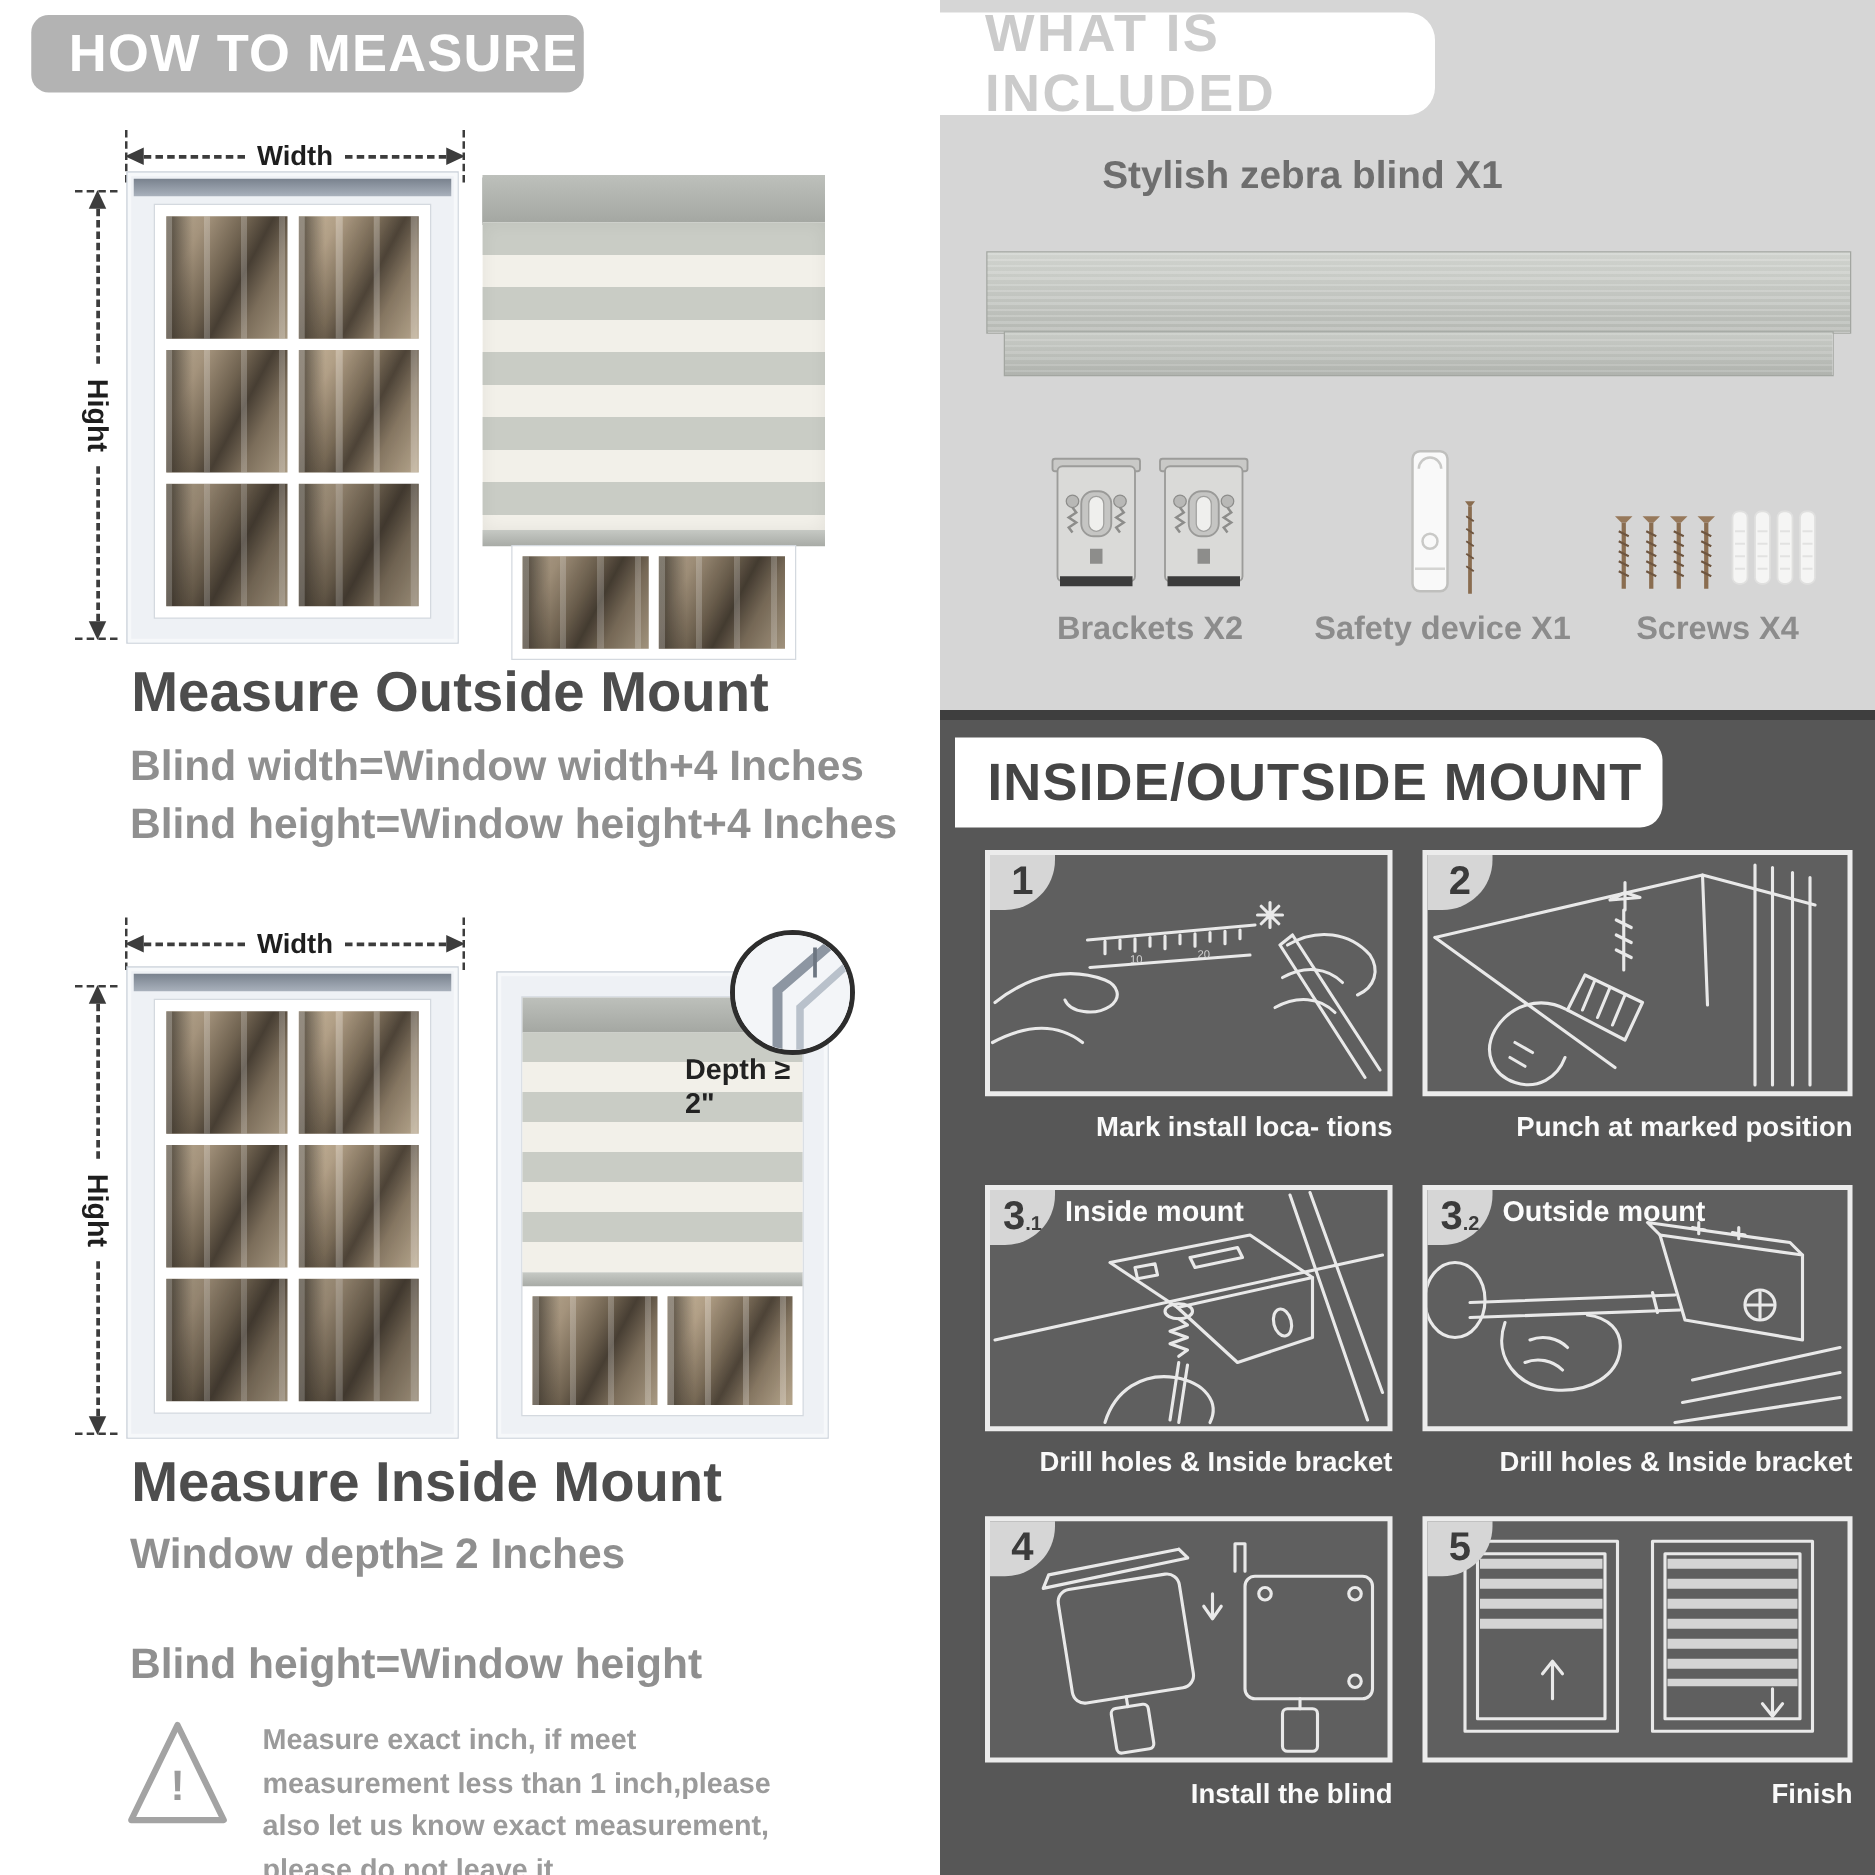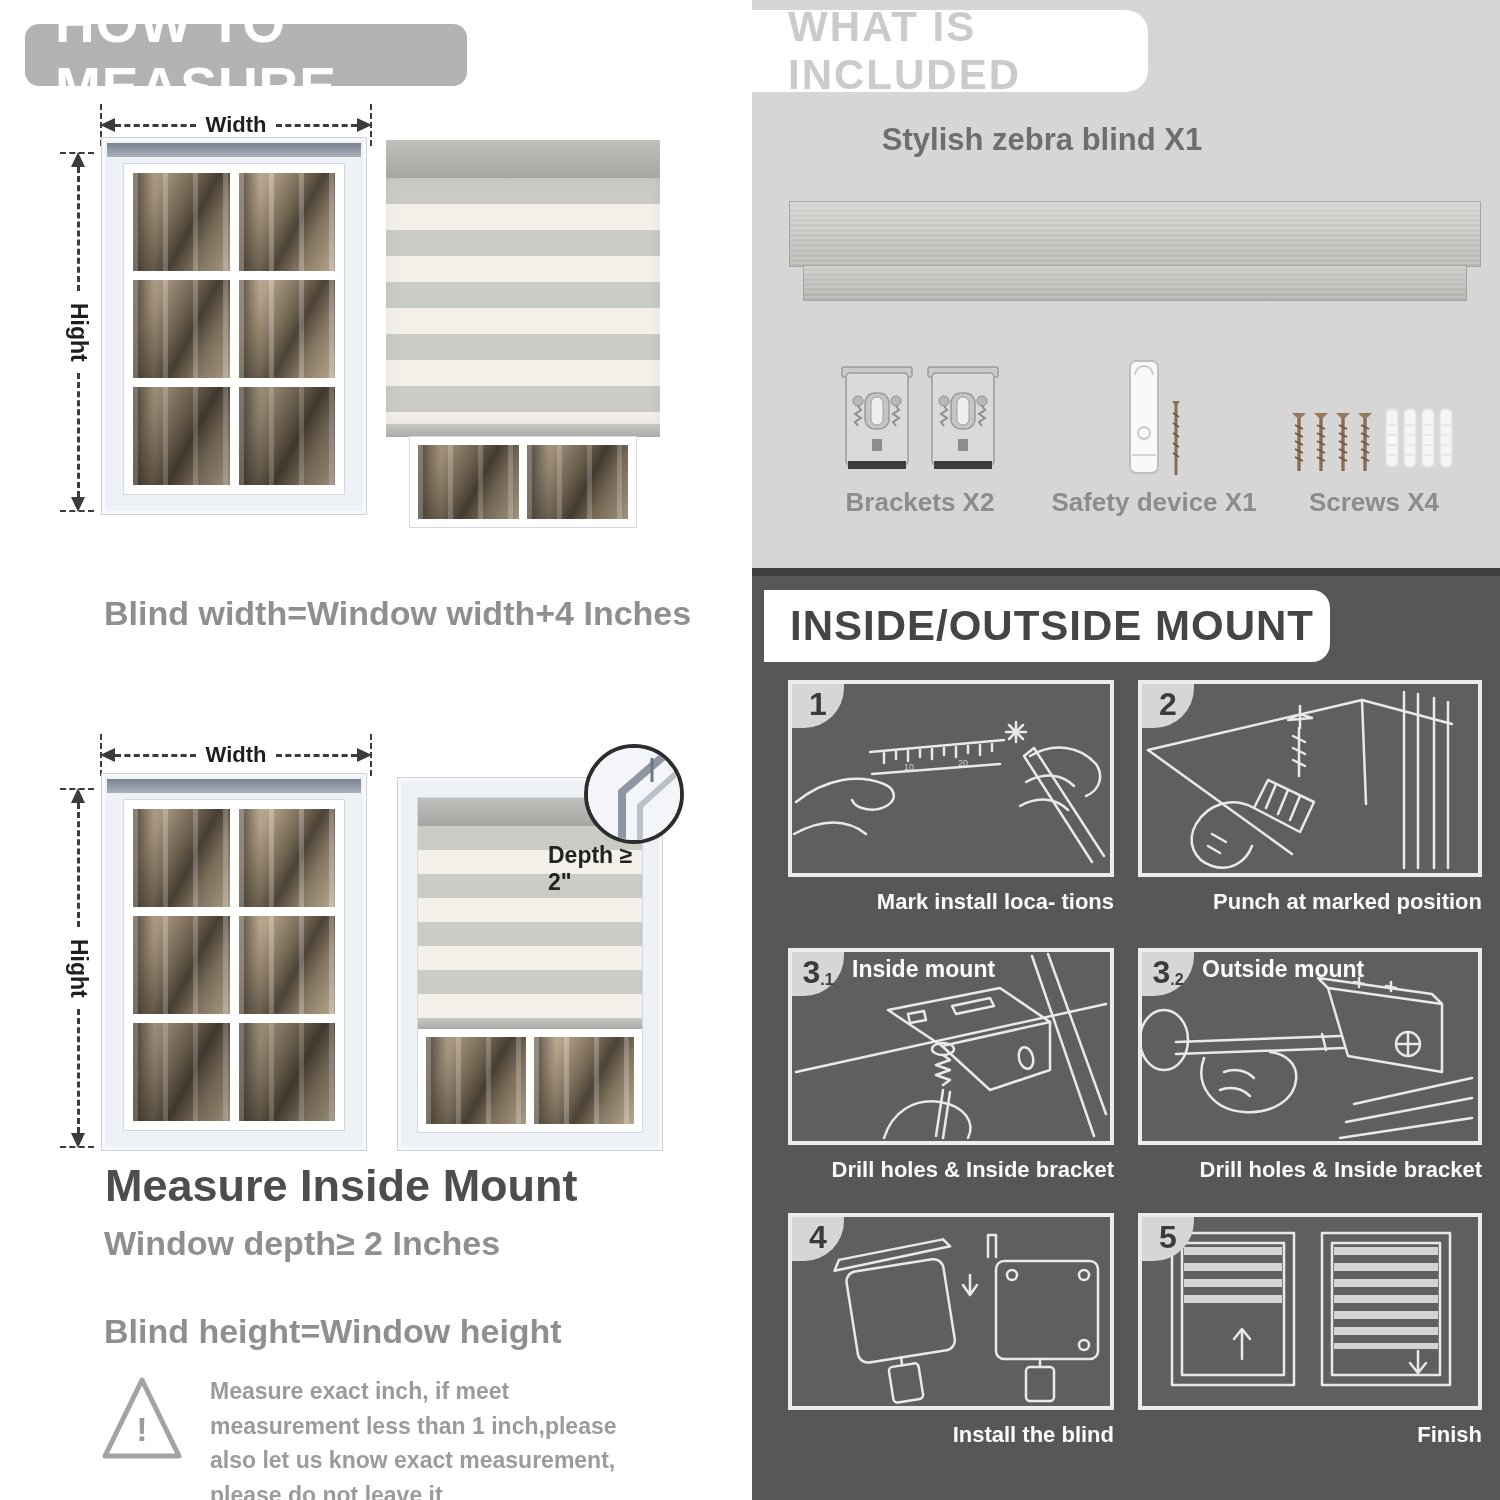--- a/index.html
+++ b/index.html
@@ -1,21 +1,21 @@
 <!DOCTYPE html>
 <html><head>
 <meta charset="utf-8">
 <style>
   html,body{margin:0;padding:0;background:#ffffff;}
   .canvas{position:relative;width:1500px;height:1500px;overflow:hidden;
           font-family:"Liberation Sans",sans-serif;background:#ffffff;}
   
   .left{position:absolute;left:0;top:0;width:752px;height:1500px;background:#ffffff;}
-  .chip-howto{position:absolute;left:25px;top:24px;width:412px;height:62px;background:#b3b3b3;
-      border-radius:14px;color:#ffffff;font-weight:bold;font-size:55px;letter-spacing:1px;
+  .chip-howto{position:absolute;left:25px;top:12px;width:412px;height:62px;background:#b3b3b3;
+      border-radius:14px;color:#ffffff;font-weight:bold;font-size:42px;letter-spacing:1px;
       display:flex;align-items:center;padding-left:30px;}
   .diag{position:absolute;left:0;width:648px;}
   #diag-out{top:112px;height:404px;}
   #diag-in{top:742px;height:420px;}
   
   .w-annot{position:absolute;display:flex;align-items:center;height:26px;}
   .w-annot .dashes{flex:1;height:0;border-top:3px dashed #3c3c3c;}
   .w-annot .wlabel{margin:0 10px;font-size:22px;font-weight:bold;color:#1e1e1e;}
   .arrow{width:0;height:0;display:block;}
   .arrow.al{border-top:7px solid transparent;border-bottom:7px solid transparent;border-right:15px solid #3c3c3c;}
@@ -159,21 +159,23 @@
         <div class="bo-cassette"></div>
         <div class="bo-stripes"></div>
         <div class="bo-rail"></div>
         <div class="bo-window">
           <div class="pane"></div>
           <div class="pane"></div>
         </div>
       </div>
     </div>
 
+    <div class="h2" style="top:528px;">Measure Outside Mount</div>
     <div class="bodyline" style="top:594px;">Blind width=Window width+4 Inches</div>
+    <div class="bodyline" style="top:640px;">Blind height=Window height+4 Inches</div>
 
     <div class="diag" id="diag-in">
       <div class="w-annot" style="left:100px;top:0;width:272px;">
         <i class="endtick l"></i>
         <span class="arrow al"></span>
         <span class="dashes"></span>
         <span class="wlabel">Width</span>
         <span class="dashes"></span>
         <span class="arrow ar"></span>
         <i class="endtick r"></i>

